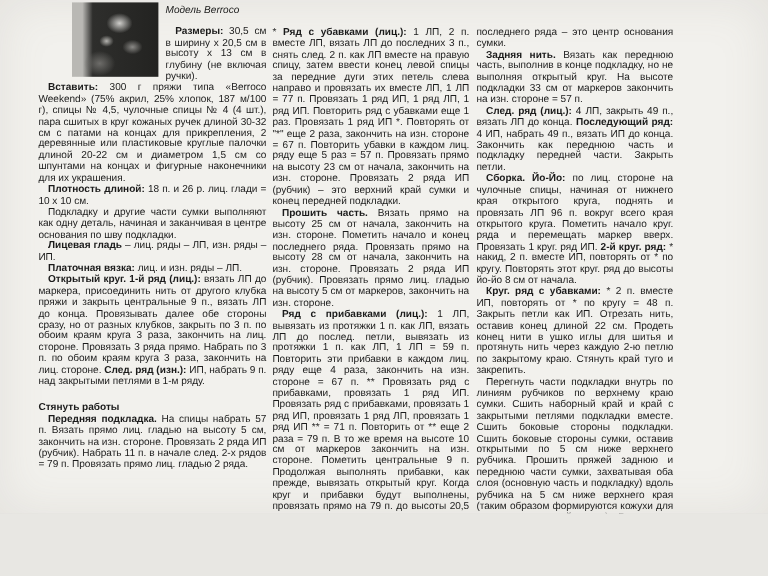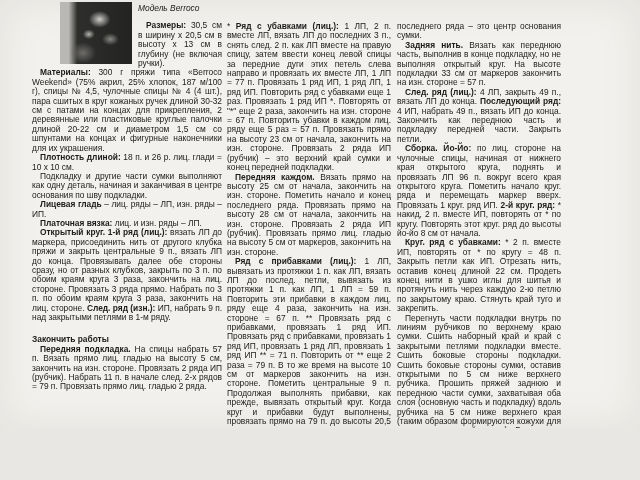--- a/index.html
+++ b/index.html
@@ -36,35 +36,35 @@
 </head>
 <body>
 
 <div id="page">
 
   <div class="col" id="col1">
     <div class="photo"></div>
     <div class="caption">Модель Berroco</div>
     <div class="blocks">
         <p class="block"><b>Размеры:</b> 30,5 см в ширину x 20,5 см в высоту x 13 см в глубину (не включая ручки).</p>
-        <p class="block"><b>Материалы:</b> 300 г пряжи типа «Berroco Weekend» (75% акрил, 25% хлопок, 187 м/100 г), спицы № 4,5, чулочные спицы № 4 (4 шт.), пара сшитых в круг кожаных ручек длиной 30-32 см с патами на концах для прикрепления, 2 деревянные или пластиковые круглые палочки длиной 20-22 см и диаметром 1,5 см со шпунтами на концах и фигурные наконечники для их украшения.</p>
+        <p class="block"><b>Вставить:</b> 300 г пряжи типа «Berroco Weekend» (75% акрил, 25% хлопок, 187 м/100 г), спицы № 4,5, чулочные спицы № 4 (4 шт.), пара сшитых в круг кожаных ручек длиной 30-32 см с патами на концах для прикрепления, 2 деревянные или пластиковые круглые палочки длиной 20-22 см и диаметром 1,5 см со шпунтами на концах и фигурные наконечники для их украшения.</p>
         <p class="block"><b>Плотность длиной:</b> 18 п. и 26 р. лиц. глади = 10 x 10 см.</p>
         <p class="block">Подкладку и другие части сумки выполняют как одну деталь, начиная и заканчивая в центре основания по шву подкладки.</p>
         <p class="block"><b>Лицевая гладь</b> – лиц. ряды – ЛП, изн. ряды – ИП.</p>
         <p class="block"><b>Платочная вязка:</b> лиц. и изн. ряды – ЛП.</p>
         <p class="block"><b>Открытый круг. 1-й ряд (лиц.):</b> вязать ЛП до маркера, присоединить нить от другого клубка пряжи и закрыть центральные 9 п., вязать ЛП до конца. Провязывать далее обе стороны сразу, но от разных клубков, закрыть по 3 п. по обоим краям круга 3 раза, закончить на лиц. стороне. Провязать 3 ряда прямо. Набрать по 3 п. по обоим краям круга 3 раза, закончить на лиц. стороне. <b>След. ряд (изн.):</b> ИП, набрать 9 п. над закрытыми петлями в 1-м ряду.</p>
-        <p class="block heading noindent"><b>Закончить работы</b></p>
+        <p class="block heading noindent"><b>Стянуть работы</b></p>
         <p class="block"><b>Передняя подкладка.</b> На спицы набрать 57 п. Вязать прямо лиц. гладью на высоту 5 см, закончить на изн. стороне. Провязать 2 ряда ИП (рубчик). Набрать 11 п. в начале след. 2-х рядов = 79 п. Провязать прямо лиц. гладью 2 ряда.</p>
       </div>
   </div>
 
   <div class="col" id="col2">
     <div class="blocks">
         <p class="block noindent">* <b>Ряд с убавками (лиц.):</b> 1 ЛП, 2 п. вместе ЛП, вязать ЛП до последних 3 п., снять след. 2 п. как ЛП вместе на правую спицу, затем ввести конец левой спицы за передние дуги этих петель слева направо и провязать их вместе ЛП, 1 ЛП = 77 п. Провязать 1 ряд ИП, 1 ряд ЛП, 1 ряд ИП. Повторить ряд с убавками еще 1 раз. Провязать 1 ряд ИП *. Повторять от "*" еще 2 раза, закончить на изн. стороне = 67 п. Повторить убавки в каждом лиц. ряду еще 5 раз = 57 п. Провязать прямо на высоту 23 см от начала, закончить на изн. стороне. Провязать 2 ряда ИП (рубчик) – это верхний край сумки и конец передней подкладки.</p>
-        <p class="block"><b>Передняя каждом.</b> Вязать прямо на высоту 25 см от начала, закончить на изн. стороне. Пометить начало и конец последнего ряда. Провязать прямо на высоту 28 см от начала, закончить на изн. стороне. Провязать 2 ряда ИП (рубчик). Провязать прямо лиц. гладью на высоту 5 см от маркеров, закончить на изн. стороне.</p>
+        <p class="block"><b>Прошить часть.</b> Вязать прямо на высоту 25 см от начала, закончить на изн. стороне. Пометить начало и конец последнего ряда. Провязать прямо на высоту 28 см от начала, закончить на изн. стороне. Провязать 2 ряда ИП (рубчик). Провязать прямо лиц. гладью на высоту 5 см от маркеров, закончить на изн. стороне.</p>
         <p class="block"><b>Ряд с прибавками (лиц.):</b> 1 ЛП, вывязать из протяжки 1 п. как ЛП, вязать ЛП до послед. петли, вывязать из протяжки 1 п. как ЛП, 1 ЛП = 59 п. Повторить эти прибавки в каждом лиц. ряду еще 4 раза, закончить на изн. стороне = 67 п. ** Провязать ряд с прибавками, провязать 1 ряд ИП. Провязать ряд с прибавками, провязать 1 ряд ИП, провязать 1 ряд ЛП, провязать 1 ряд ИП ** = 71 п. Повторить от ** еще 2 раза = 79 п. В то же время на высоте 10 см от маркеров закончить на изн. стороне. Пометить центральные 9 п. Продолжая выполнять прибавки, как прежде, вывязать открытый круг. Когда круг и прибавки будут выполнены, провязать прямо на 79 п. до высоты 20,5 см от маркеров, закончить на изн. стороне. Закрыть по 11 п. в начале след. 2-х рядов = 57 п. Вязать прямо на высоту 5 см от закрытых петель, закончить на изн. стороне. Пометить начало и конец</p>
       </div>
   </div>
 
   <div class="col" id="col3">
     <div class="blocks">
         <p class="block noindent">последнего ряда – это центр основания сумки.</p>
         <p class="block"><b>Задняя нить.</b> Вязать как переднюю часть, выполнив в конце подкладку, но не выполняя открытый круг. На высоте подкладки 33 см от маркеров закончить на изн. стороне = 57 п.</p>
         <p class="block"><b>След. ряд (лиц.):</b> 4 ЛП, закрыть 49 п., вязать ЛП до конца. <b>Последующий ряд:</b> 4 ИП, набрать 49 п., вязать ИП до конца. Закончить как переднюю часть и подкладку передней части. Закрыть петли.</p>
         <p class="block"><b>Сборка. Йо-Йо:</b> по лиц. стороне на чулочные спицы, начиная от нижнего края открытого круга, поднять и провязать ЛП 96 п. вокруг всего края открытого круга. Пометить начало круг. ряда и перемещать маркер вверх. Провязать 1 круг. ряд ИП. <b>2-й круг. ряд:</b> * накид, 2 п. вместе ИП, повторять от * по кругу. Повторять этот круг. ряд до высоты йо-йо 8 см от начала.</p>

